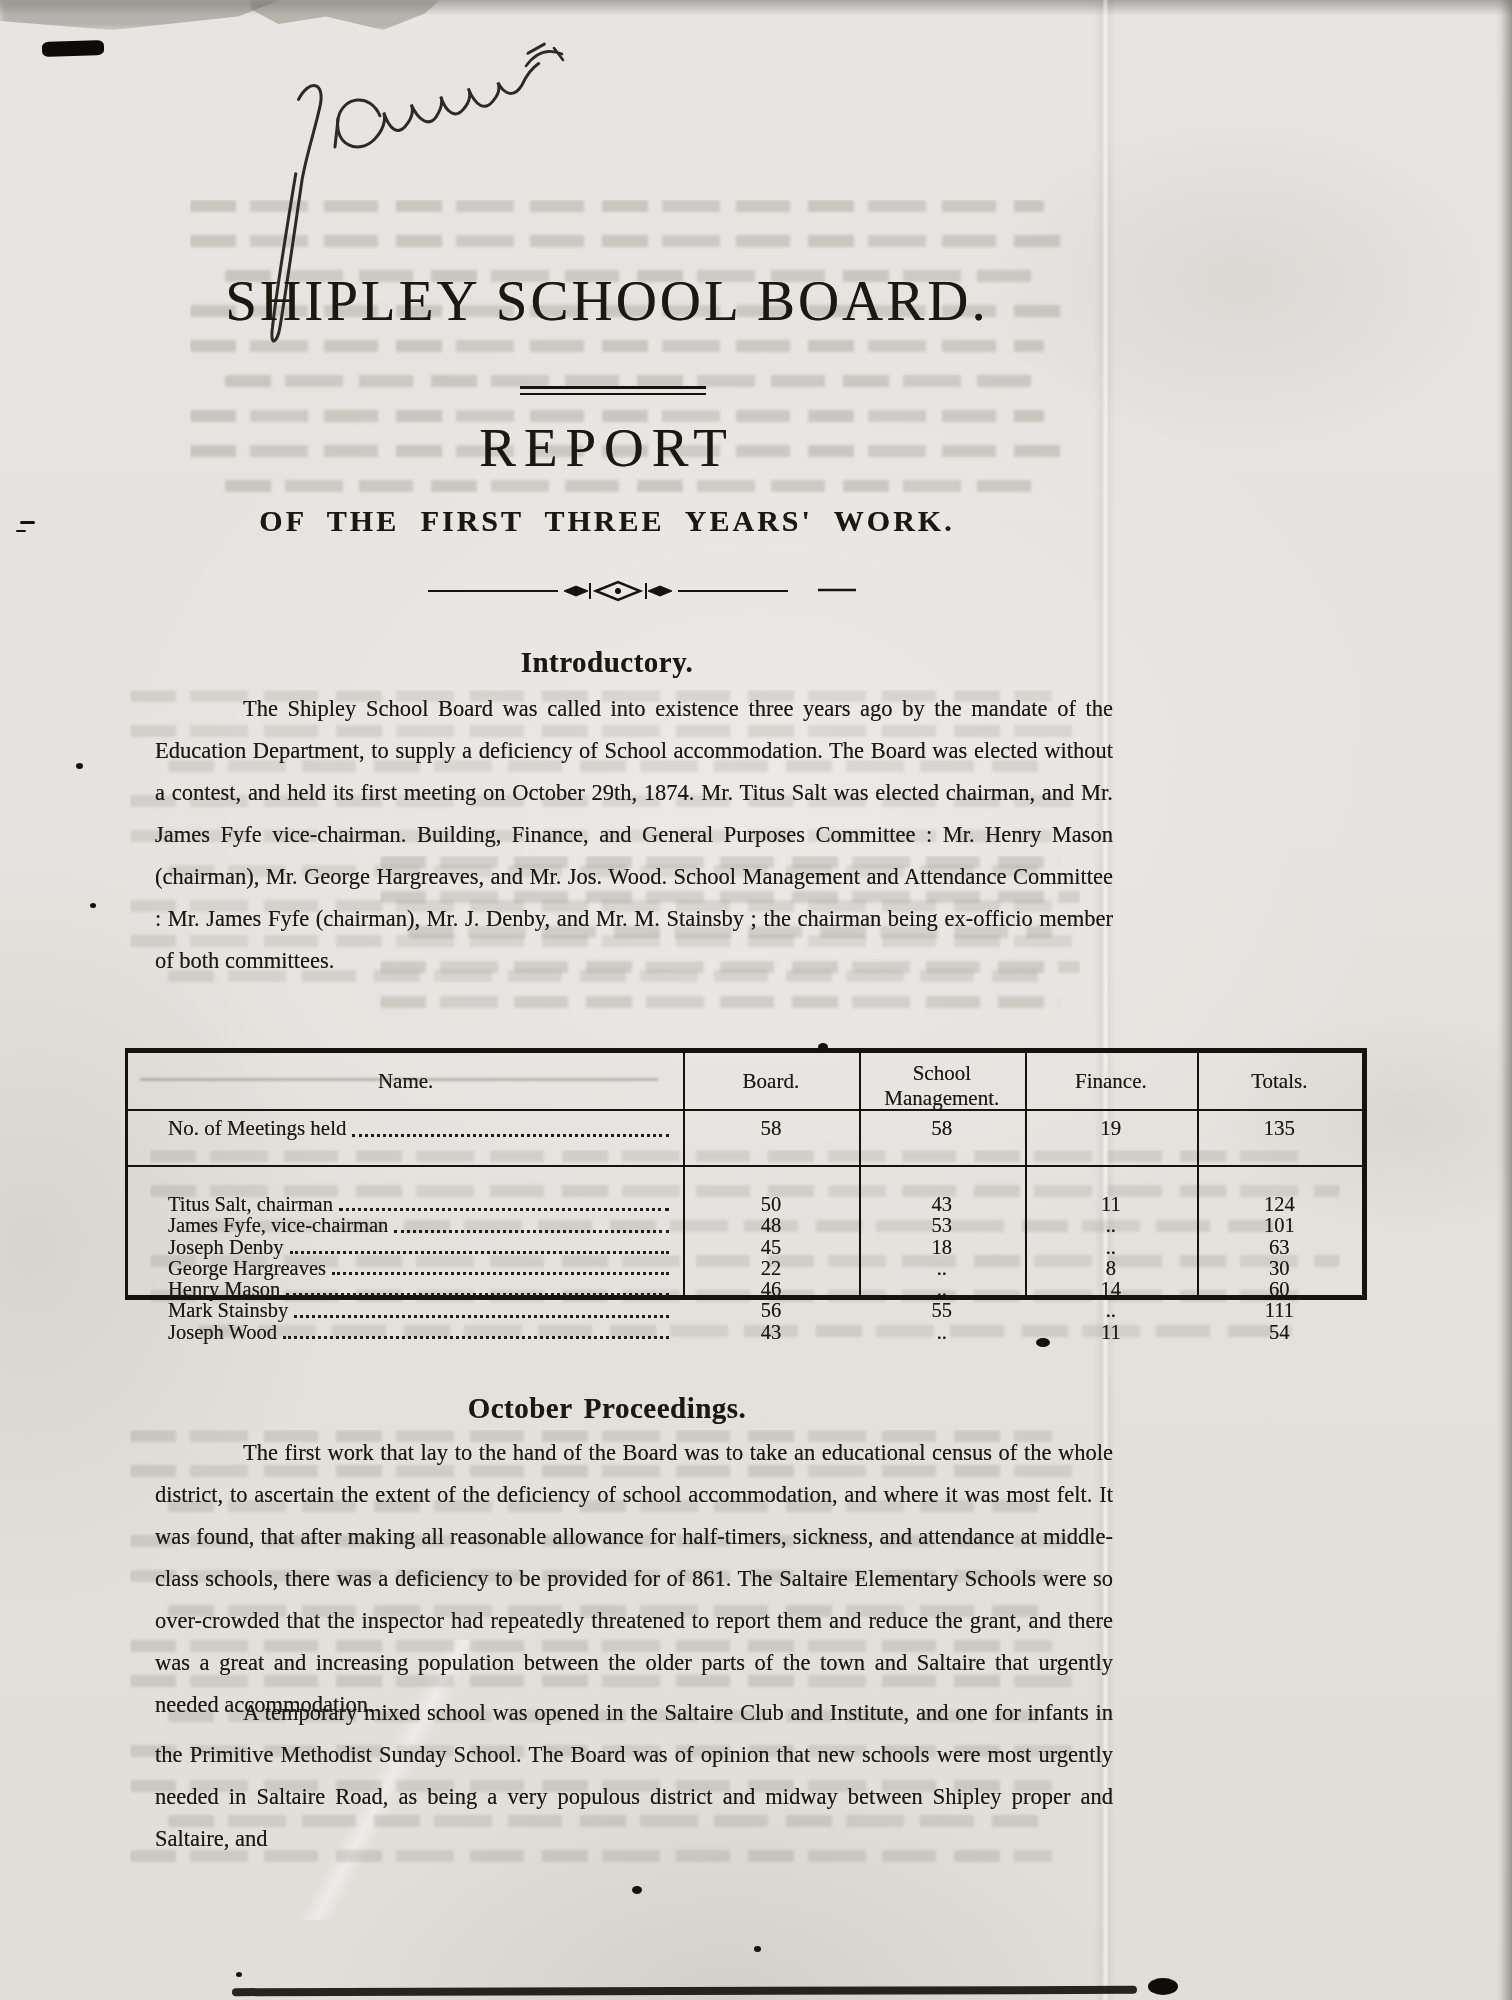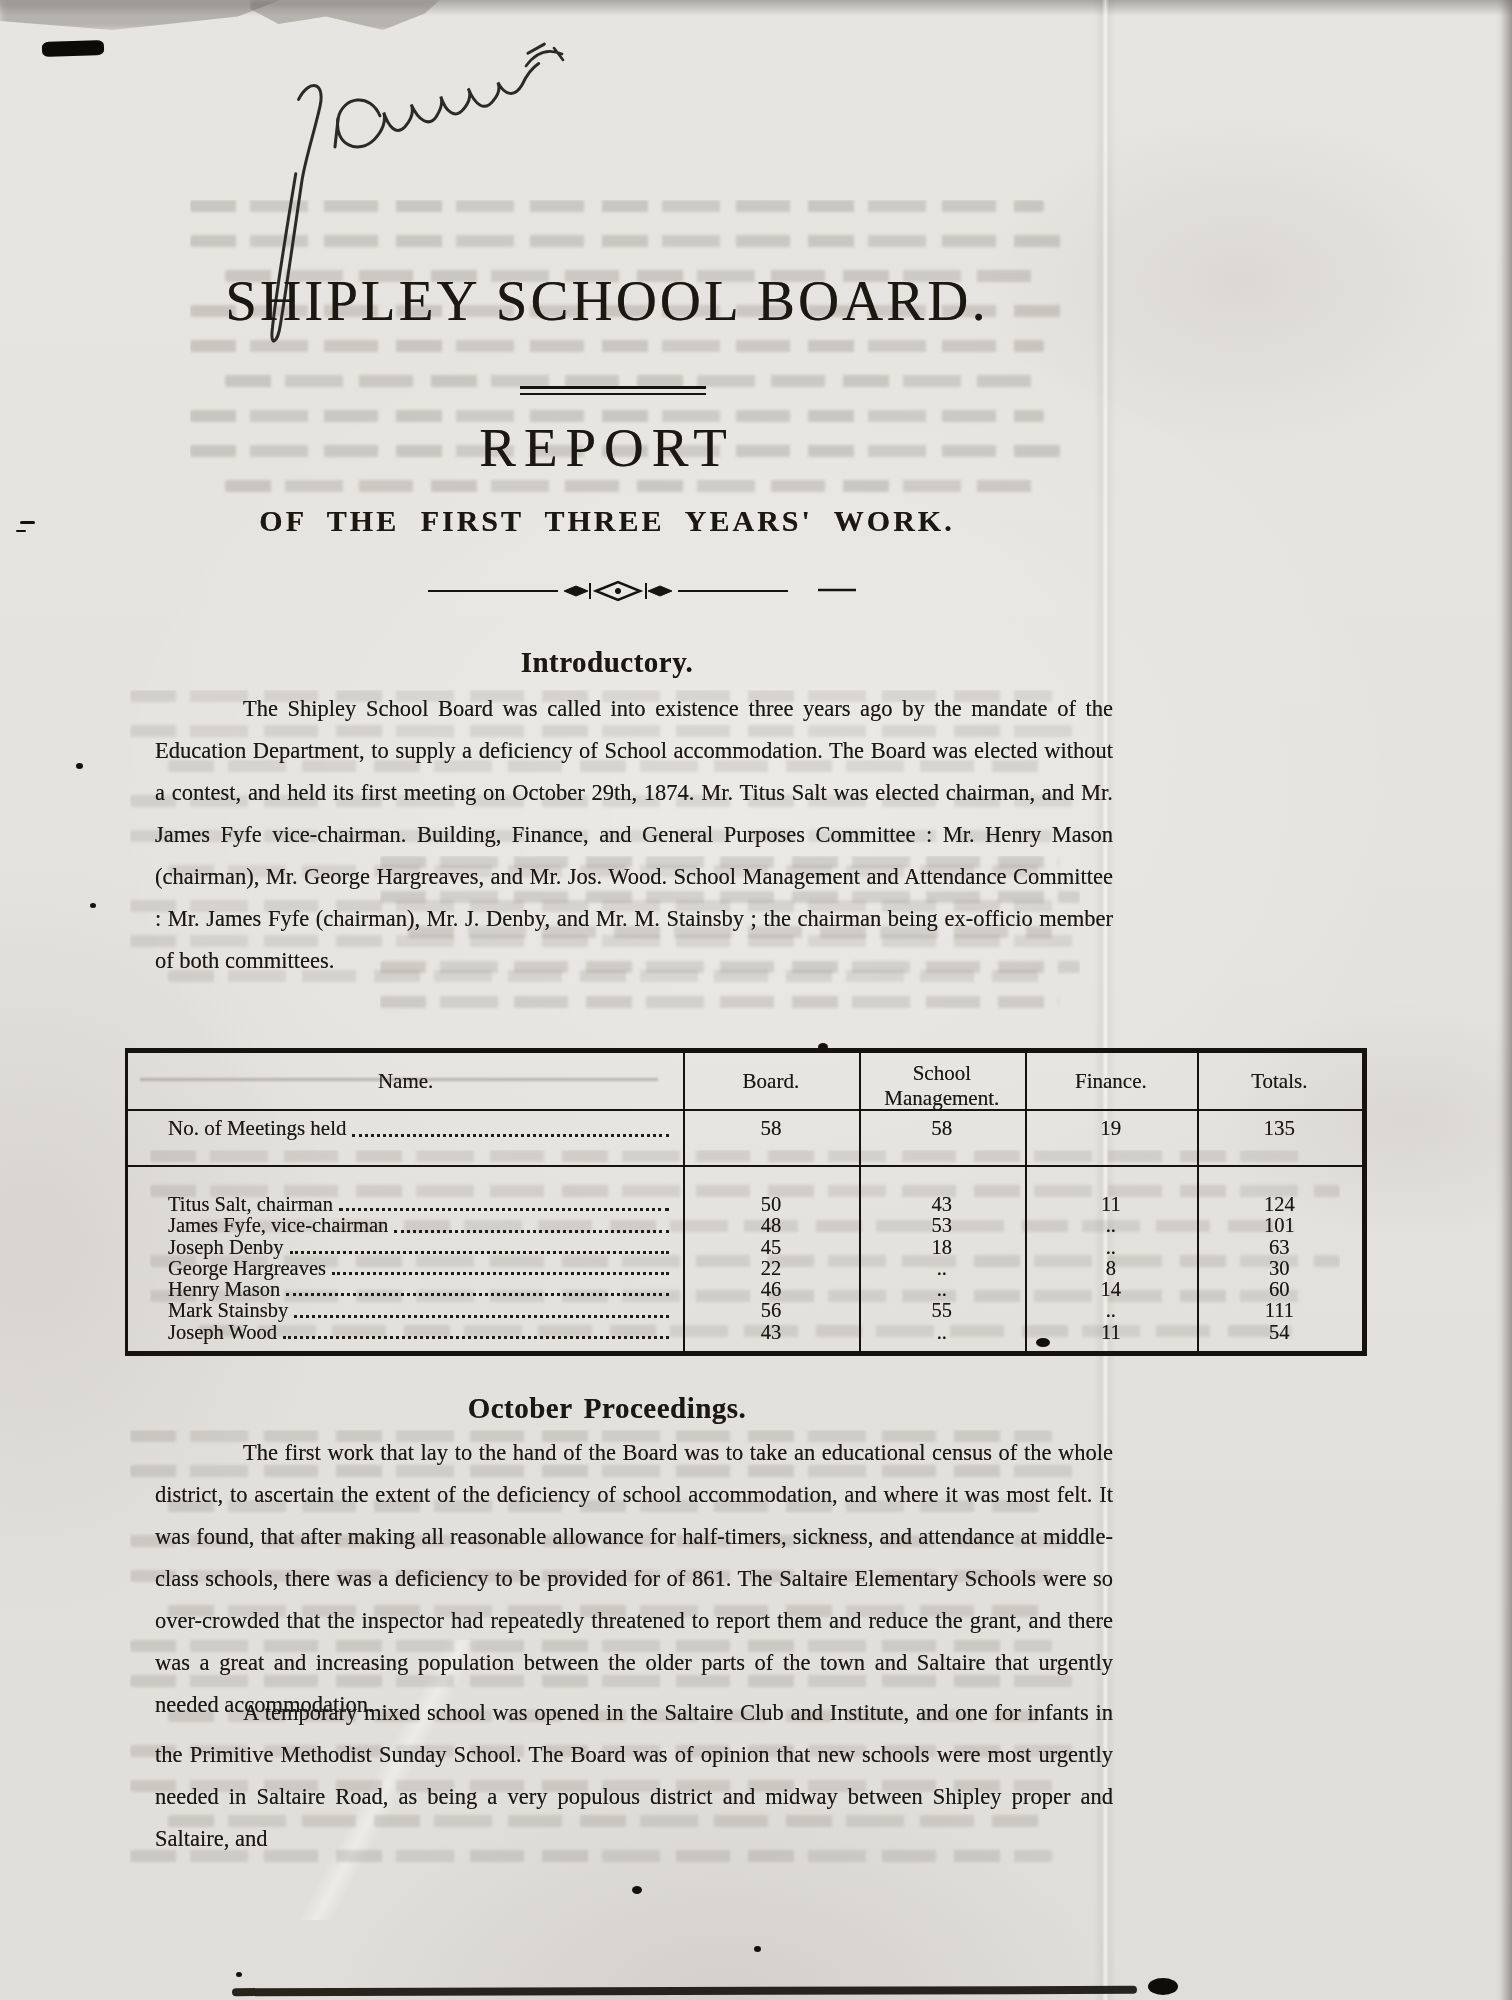--- a/index.html
+++ b/index.html
@@ -28,21 +28,21 @@
   #h-introductory{top:646px;}
   #h-attendance{top:906px;}
   #h-general{top:1392px;}
   .body-par{left:128px;width:958px;font-size:22.5px;line-height:42px;
     text-align:justify;text-indent:88px;margin-left:27px;}
   #par-intro{top:688px;}
   #par-att{top:958px;}
   #par-gen1{top:1432px;}
   #par-gen2{top:1692px;}
   
-  #att-table{left:125px;top:1048px;width:1242px;height:308px;box-sizing:border-box;
+  #att-table{left:125px;top:1048px;width:1242px;height:252px;box-sizing:border-box;
     border-top:5px solid #16130e;border-bottom:5px solid #16130e;
     border-left:3px solid #16130e;border-right:5px solid #16130e;}
   .vline{position:absolute;top:0;bottom:0;width:2px;background:#16130e;}
   .hline{position:absolute;left:0;right:0;height:2px;background:#16130e;}
   .trow{position:absolute;left:0;right:0;display:grid;
     grid-template-columns:45% 14.2% 13.5% 13.9% 13.4%;}
   .hcell{text-align:center;font-size:21px;line-height:25px;padding-top:4px;}
   .vcell{text-align:center;}
   .namecell{display:flex;align-items:flex-end;padding-left:40px;padding-right:14px;text-align:right;}
   .leader{flex:1;border-bottom:3px dotted #201c16;transform:translateY(-4px);margin-left:6px;}

